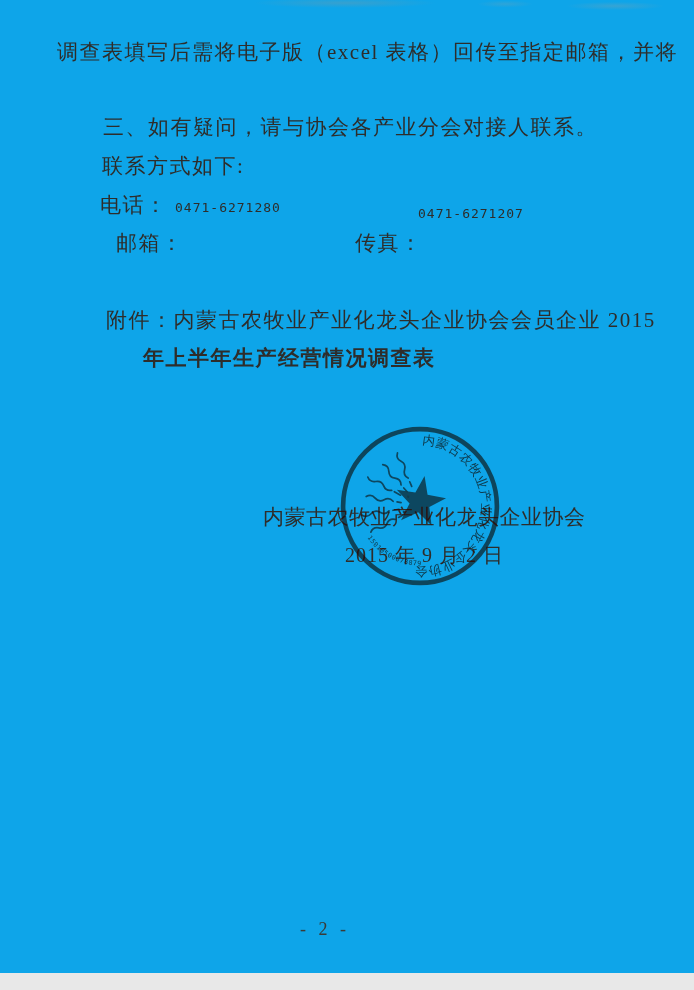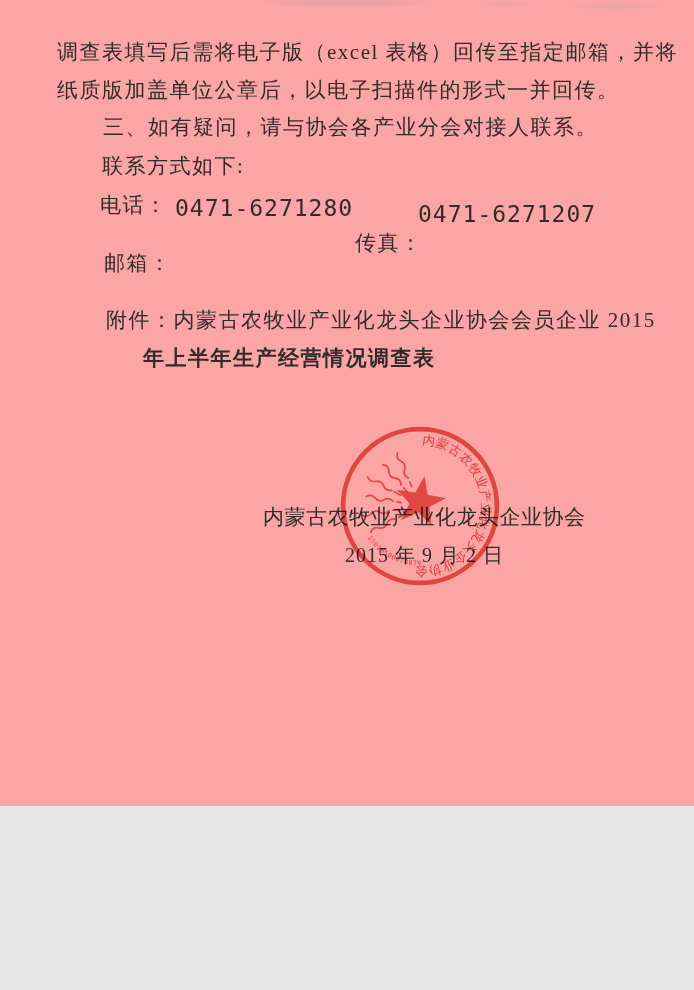--- a/index.html
+++ b/index.html
@@ -1,20 +1,20 @@
 <!DOCTYPE html>
 <html><head>
 <meta charset="utf-8">
 <style>
   html,body { margin:0; padding:0; background:#e8e8e8; }
   .page {
     position:relative;
-    width:694px; height:806px;
+    width:694px; height:973px;
     margin:0 auto;
-    background:#fca5a5;
+    background:#0ea5e9;
     font-family:"Liberation Serif","DejaVu Serif",serif;
     color:#2e2d2b;
     overflow:hidden;
   }
   
   .page::before {
     content:"";
     position:absolute; inset:0;
     pointer-events:none;
     background:
@@ -24,21 +24,21 @@
   }
   .line {
     position:absolute;
     white-space:nowrap;
     font-size:21px;
     letter-spacing:1.5px;
     line-height:28px;
   }
   .num {
     font-family:"DejaVu Sans Mono","Liberation Mono",monospace;
-    font-size:23px;
+    font-size:13px;
     letter-spacing:1px;
   }
   .abs { position:absolute; top:0; }
   .contact-line { width:560px; height:28px;text-align:right; }
   .sig { letter-spacing:0.5px; }
   .date-line { font-size:20px; letter-spacing:1px; }
   .pageno {
     font-size:18px;
     letter-spacing:4px;
     color:#3a3a38;
@@ -66,34 +66,33 @@
     fill:#dd423c;
   }
 </style>
 </head>
 <body>
 
 <div class="page">
 
   <div class="line" style="left:57px; top:38px;">调查表填写后需将电子版（excel 表格）回传至指定邮箱，并将</div>
 
-  <div class="line" style="left:57px; top:76px;">纸质版加盖单位公章后，以电子扫描件的形式一并回传。</div>
 
   <div class="line" style="left:103px; top:113px;">三、如有疑问，请与协会各产业分会对接人联系。</div>
 
   <div class="line" style="left:102px; top:152px;">联系方式如下:</div>
 
   <div class="line contact-line" style="left:100px; top:191px;">
     <span class="abs" style="left:0;">电话：</span>
     <span class="abs num" style="left:75px; top:3px;">0471-6271280</span>
     <span class="abs num" style="left:318px; top:3px;margin-top:6px;">0471-6271207</span>
   </div>
 
   <div class="line contact-line" style="left:100px; top:229px;">
-    <span class="abs" style="left:4px;margin-top:20px;">邮箱：</span>
+    <span class="abs" style="left:16px;">邮箱：</span>
     <span class="abs" style="left:255px;">传真：</span>
   </div>
 
   <div class="line" style="left:90px; top:306px;margin-left:16px;">
     <span>附件：</span><span>内蒙古农牧业产业化龙头企业协会会员企业 2015</span>
   </div>
 
   <div class="line" style="left:143px; top:344px;font-weight:bold;">年上半年生产经营情况调查表</div>
 
   <div class="line sig" style="left:263px; top:503px;">内蒙古农牧业产业化龙头企业协会</div>

